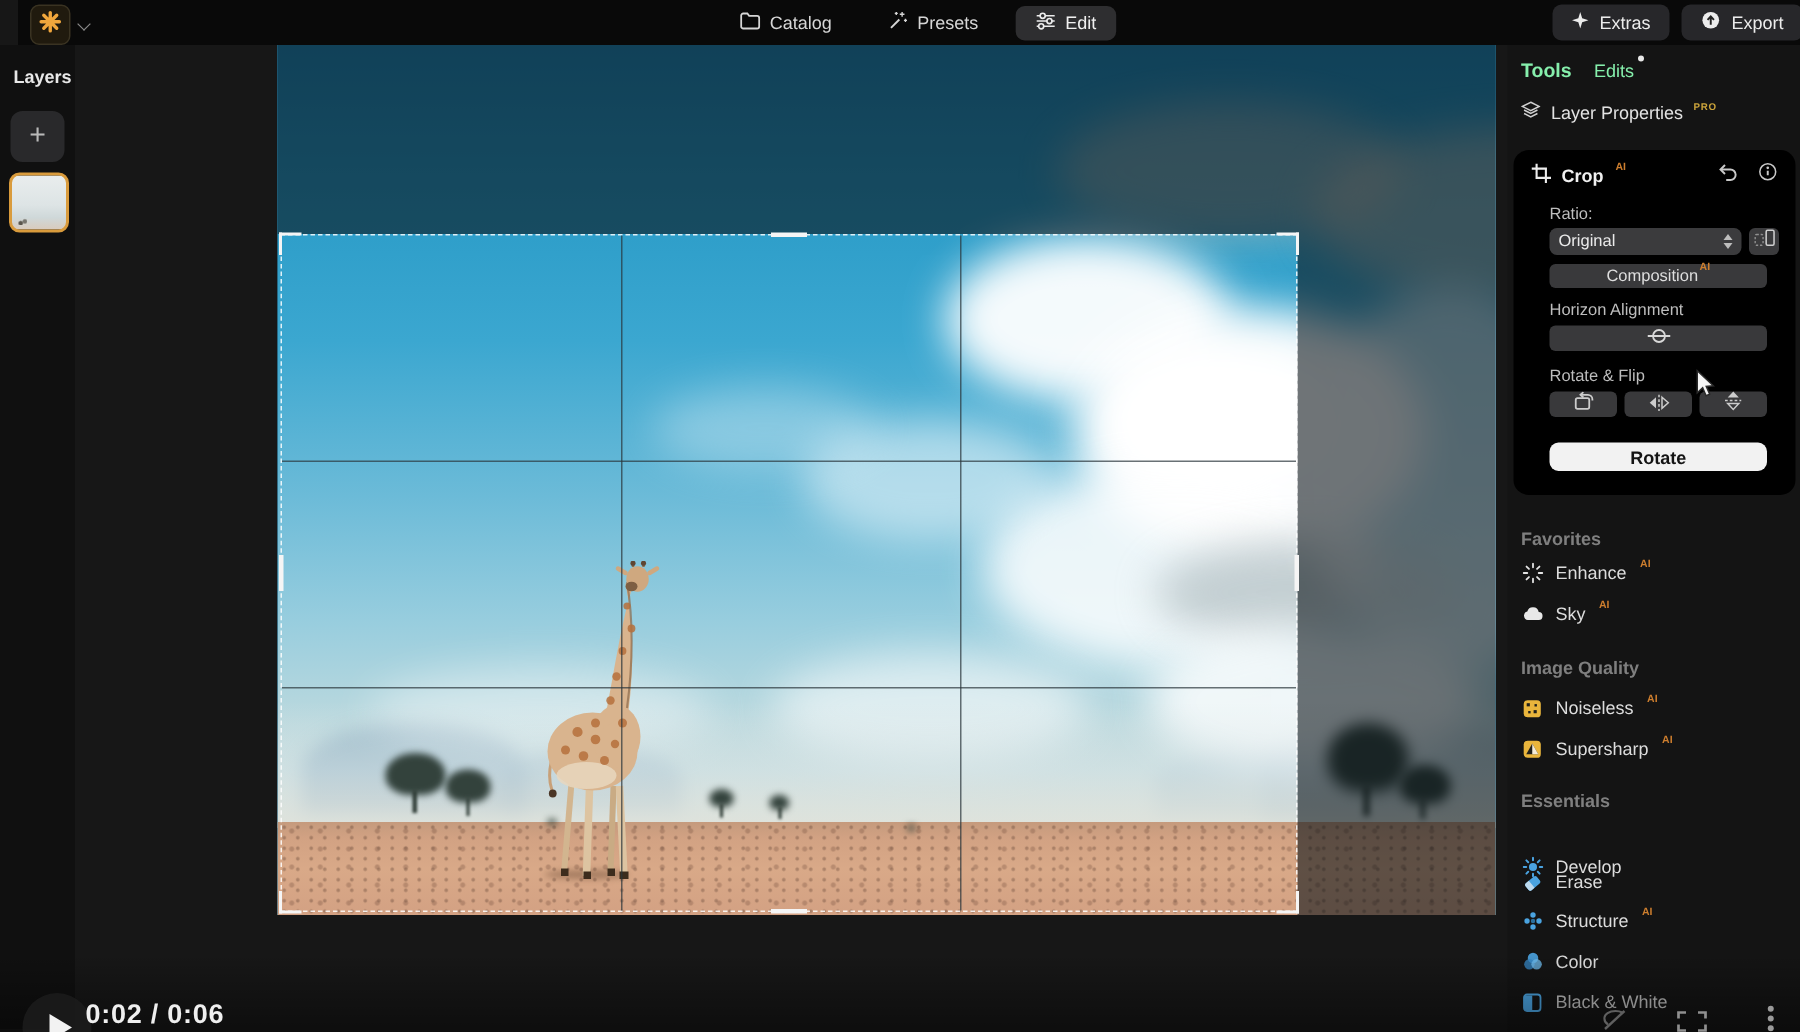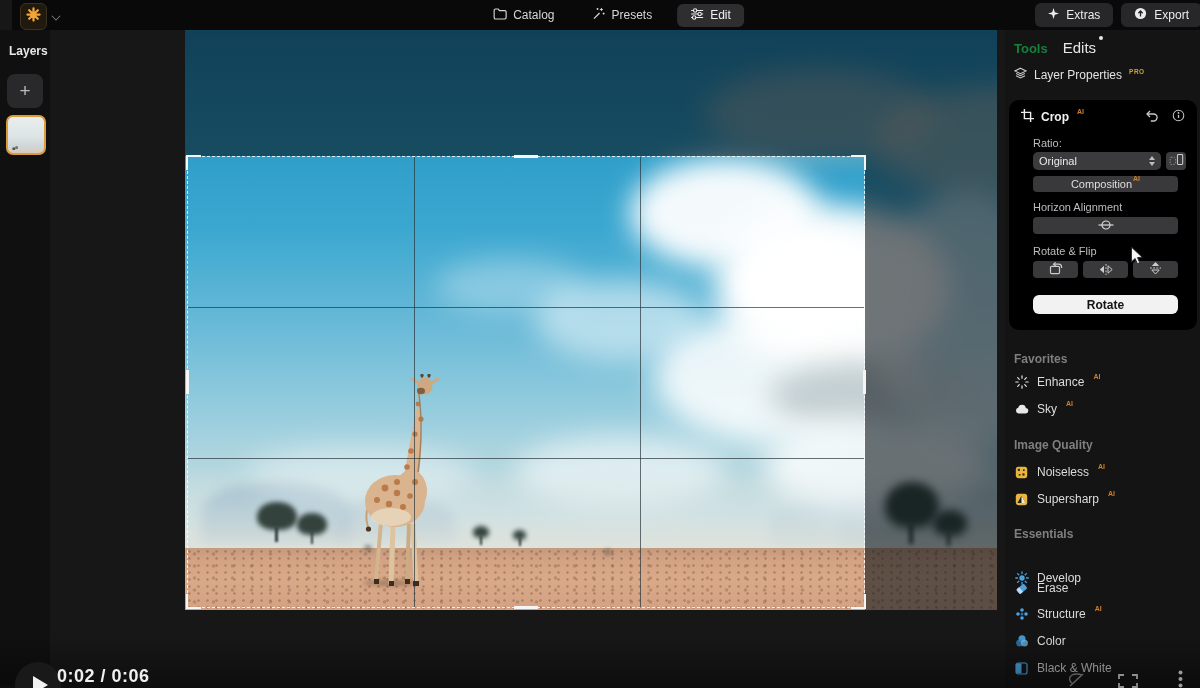--- a/index.html
+++ b/index.html
@@ -67,22 +67,22 @@
   .corner.bl{left:-2px;bottom:-2px;border-left:2px solid #f5f5f5;border-bottom:2px solid #f5f5f5;}
   .corner.br{right:-2px;bottom:-2px;border-right:2px solid #f5f5f5;border-bottom:2px solid #f5f5f5;}
   .h-top{left:50%;top:-2px;width:24px;height:3px;margin-left:-12px;}
   .h-bot{left:50%;bottom:-2px;width:24px;height:3px;margin-left:-12px;}
   .h-left{left:-2px;top:50%;width:3px;height:24px;margin-top:-12px;}
   .h-right{right:-2px;top:50%;width:3px;height:24px;margin-top:-12px;}
 
   
   .panel{position:absolute;left:1005px;top:30px;width:195px;height:658px;background:#141414;z-index:10;}
   .panel-tabs{position:absolute;left:9px;top:9px;display:flex;gap:15px;align-items:baseline;}
-  .ptab-active{font-size:13px;font-weight:bold;color:#15803d;}
-  .ptab{font-size:15px;color:#e5e5e5;position:relative;}
+  .ptab-active{font-size:13px;font-weight:bold;color:#86efac;}
+  .ptab{font-size:12px;color:#86efac;position:relative;}
   .dot-badge{position:absolute;right:-7px;top:-3px;width:4px;height:4px;border-radius:50%;background:#e8e8e8;}
   .layer-props{position:absolute;left:9px;top:37px;display:flex;align-items:center;gap:7px;
                color:#e2e2e2;font-size:12px;}
   .badge-pro{font-size:6.5px;font-weight:bold;color:#caa33b;letter-spacing:.5px;align-self:flex-start;margin-top:1px;}
   .badge-ai{font-size:7px;font-weight:bold;color:#cd7e2e;align-self:flex-start;margin-top:-1px;margin-left:1px;}
 
   .crop-card{position:absolute;left:4px;top:70px;width:188px;height:230px;background:#000000;border-radius:10px;}
   .cc-head{position:absolute;left:12px;top:9px;display:flex;align-items:center;gap:7px;
            font-size:12px;font-weight:bold;color:#f0f0f0;}
   .cc-icons{position:absolute;right:12px;top:8px;display:flex;gap:13px;align-items:center;}

